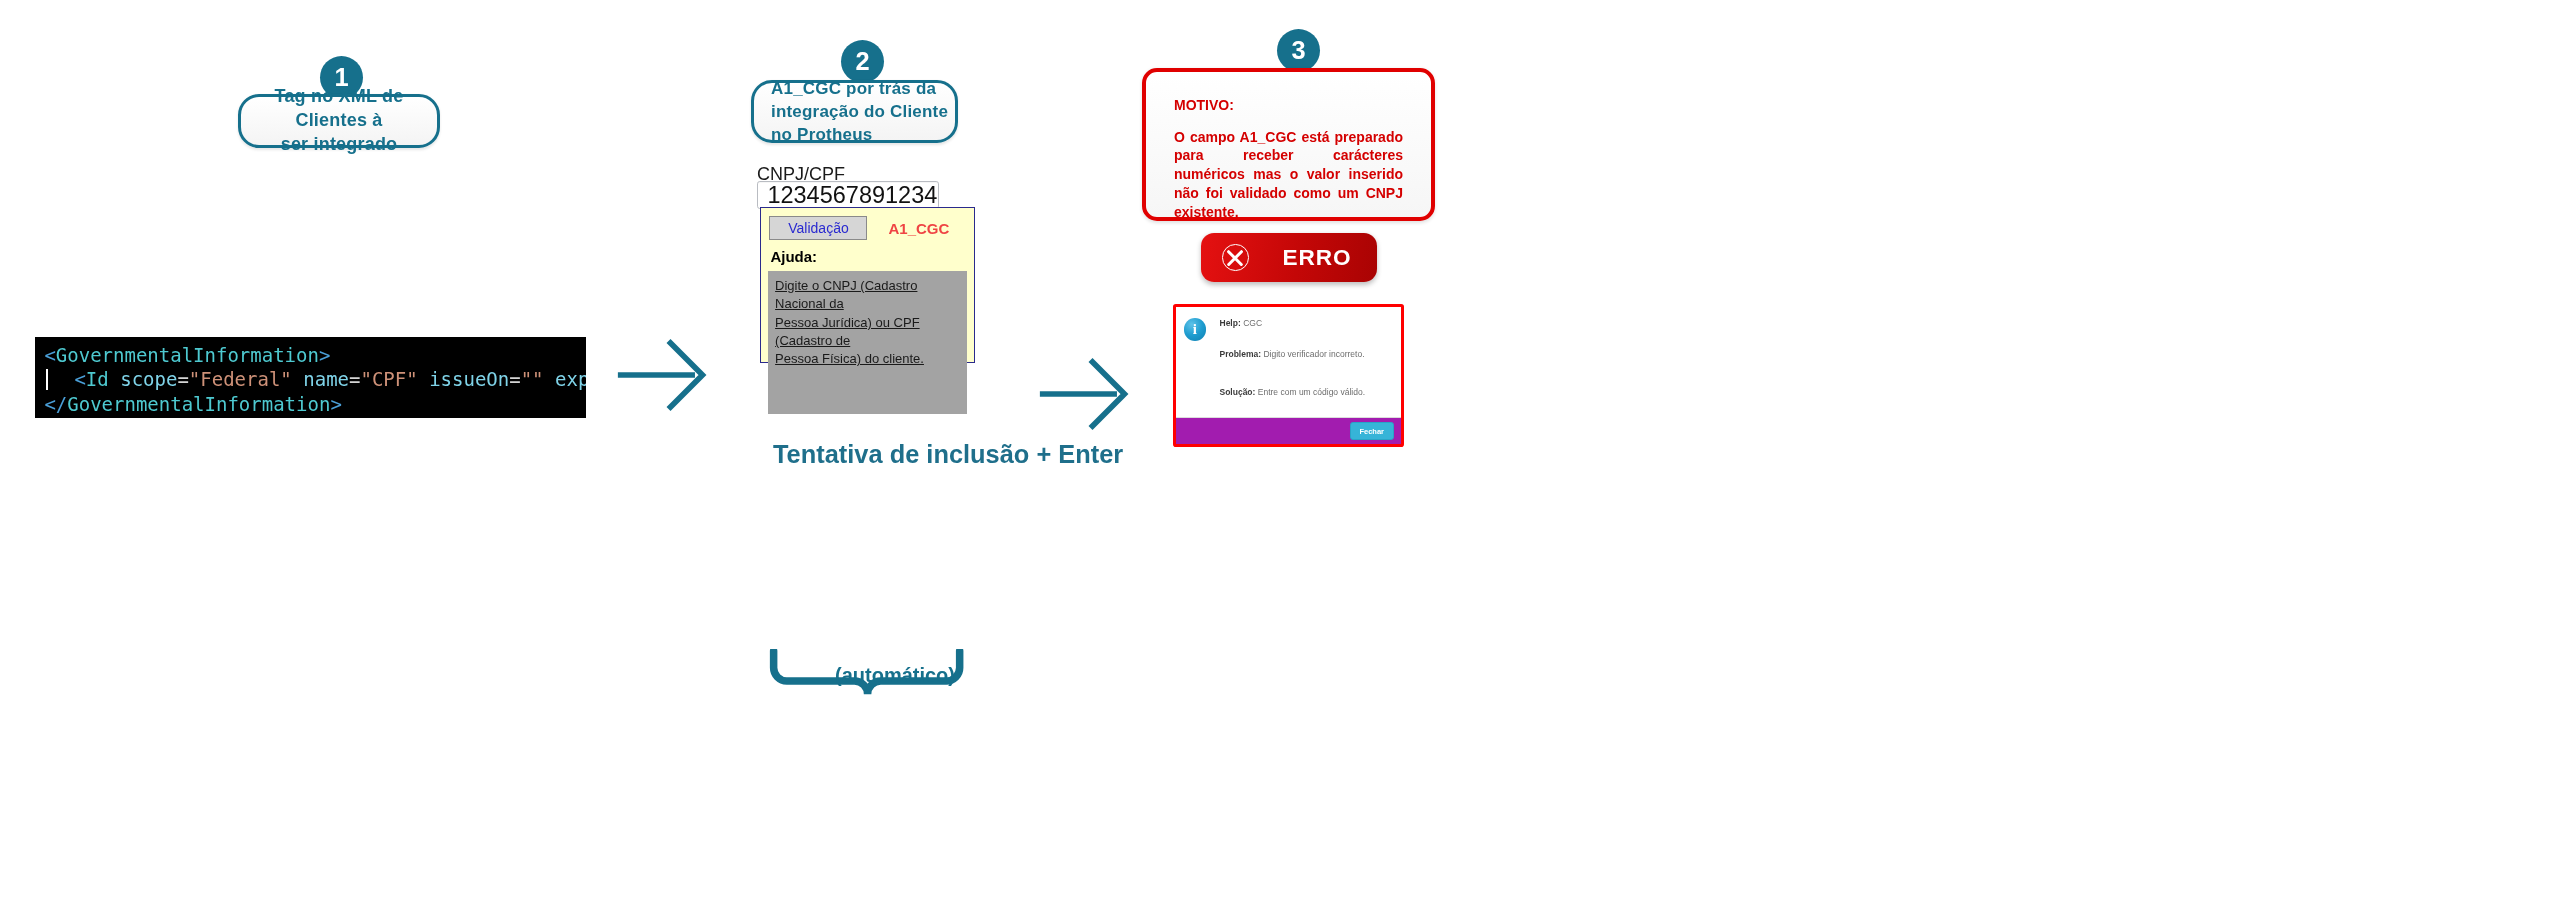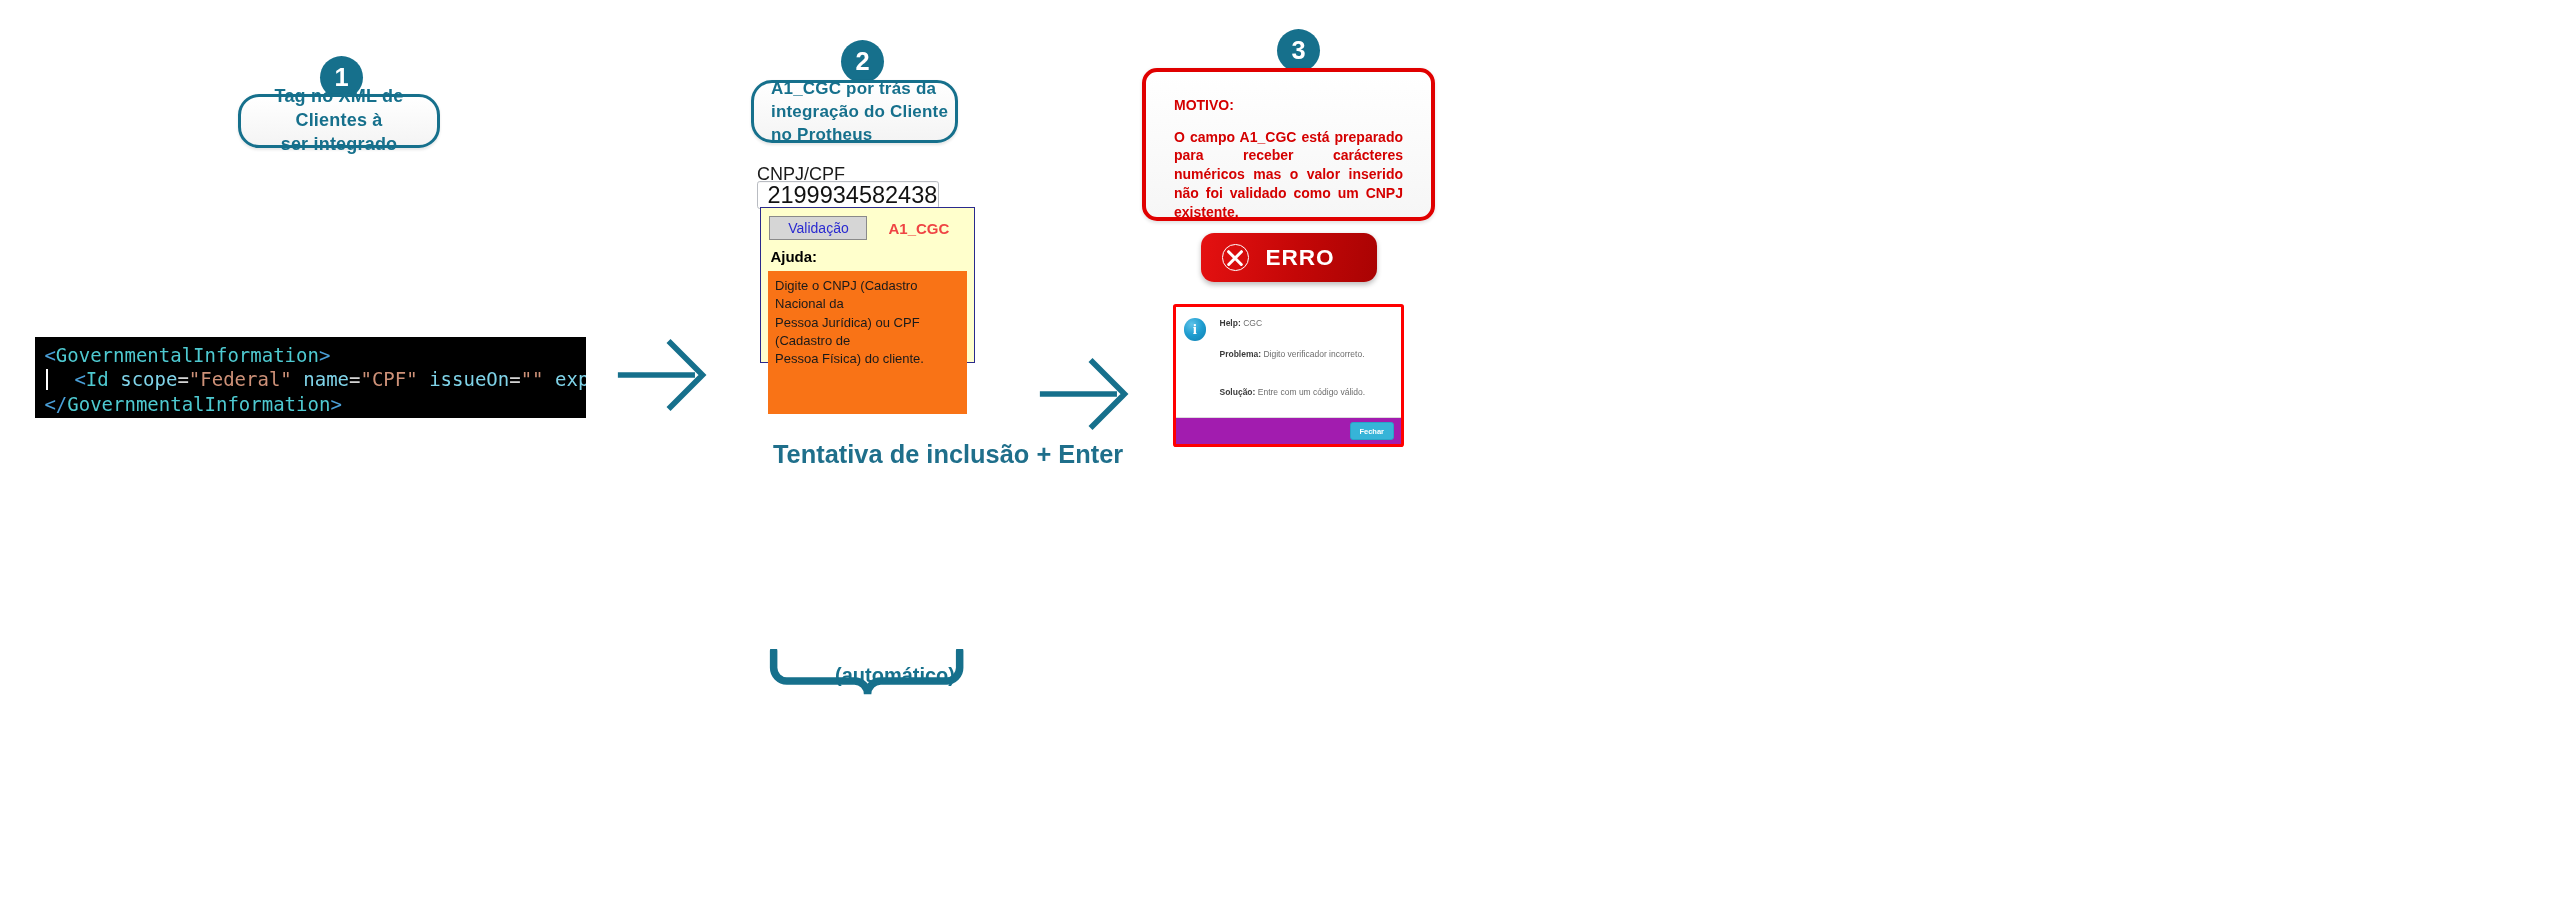--- a/index.html
+++ b/index.html
@@ -142,29 +142,30 @@
     font-family: "Liberation Sans", sans-serif;
   }
   .help-ajuda {
     font-size: 15px;
     font-weight: 700;
     color: #000000;
     padding: 6.6px 1.9px 5.6px 2.8px;
     font-family: "Liberation Sans", sans-serif;
   }
   .help-body {
-    background: #f97316;
+    background: #a3a3a3;
     border: 0;
     height: 132px;
     padding: 5.6px 7.5px;
     font-size: 13px;
     line-height: 1.42;
     color: #1a1a1a;
     font-family: "Liberation Sans", sans-serif;
     white-space: pre-line;
+    text-decoration: underline;
   }
 
   
   .brace { position: absolute; }
   .brace-label {
     position: absolute;
     color: #16708c;
     font-size: 20px;
     font-weight: 600;
     font-family: "Liberation Sans", sans-serif;
@@ -322,21 +323,21 @@
 
   <div class="callout" style="left:751px; top:80px; width:207px; height:63px; font-size:17px; line-height:1.36; padding-left:17px;">
     <span class="callout-text">A1_CGC por trás da
 integração do Cliente
 no Protheus</span>
   </div>
 
   <div class="field-label" style="left:757px; top:164px;">CNPJ/CPF</div>
 
   <div class="field-input" style="left:757px; top:181px; width:182px; height:28px;">
-    <span>2199934582438</span>
+    <span>1234567891234</span>
   </div>
 
   <div class="help-pop" style="left:760px; top:207px; width:215px; height:156px;">
     <div class="help-head">
       <div class="help-tab">Validação</div>
       <div class="help-fieldname">A1_CGC</div>
     </div>
     <div class="help-ajuda">Ajuda:</div>
     <div class="help-body">Digite o CNPJ (Cadastro Nacional da
 Pessoa Jurídica) ou CPF  (Cadastro de
@@ -356,21 +357,21 @@
     <path d="M58 4 L92 38 L58 72" stroke="#16708c" stroke-width="6" fill="none" stroke-linecap="square" stroke-linejoin="miter"></path>
   </svg>
 
   <div class="step-badge" style="left:1277px; top:29px;">3</div>
 
   <div class="motive-box" style="left:1142px; top:68px; width:293px; height:153px;">
     <div class="motive-title" style="font-size:14px; margin-bottom:15px;">MOTIVO:</div>
     <div class="motive-body" style="font-size:14px;">O campo A1_CGC está preparado para receber carácteres numéricos mas o valor inserido não foi validado como um CNPJ existente.</div>
   </div>
 
-  <div class="erro-pill" style="left:1201px; top:233px; width:176px; height:49px; gap:17px; padding-left:21px;">
+  <div class="erro-pill" style="left:1201px; top:233px; width:176px; height:49px; gap:34px; padding-left:21px;">
     <div class="erro-icon" style="width:24.5px;height:24.5px;border-width:1.9px;"></div>
     <div class="erro-label" style="font-size:22.6px;">ERRO</div>
   </div>
 
   <div class="help-dialog" style="left:1173px; top:304px; width:231px; height:143px;">
     <div class="hd-content" style="padding:9.4px 7.5px 0 7.5px;">
       <div class="hd-icon-wrap" style="width:36px;">
         <div class="hd-icon" style="width:22.6px;height:22.6px;font-size:15px;">i</div>
       </div>
       <div class="hd-lines">

